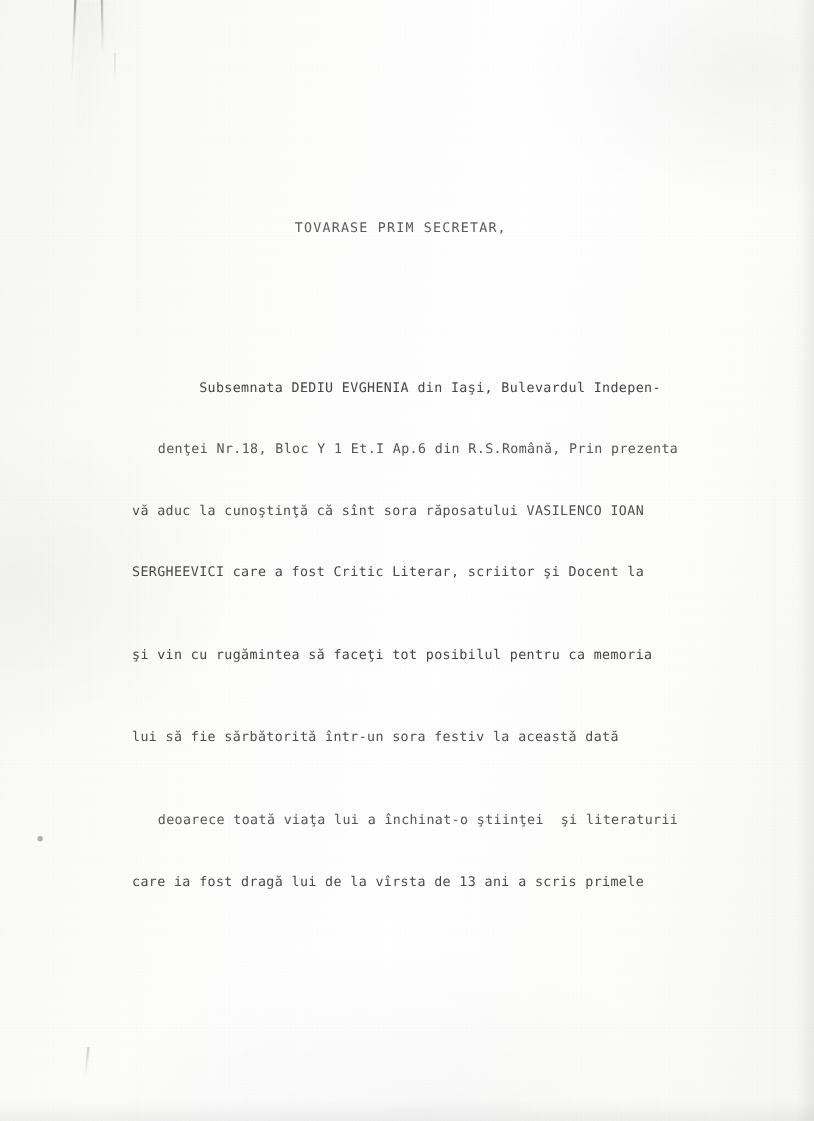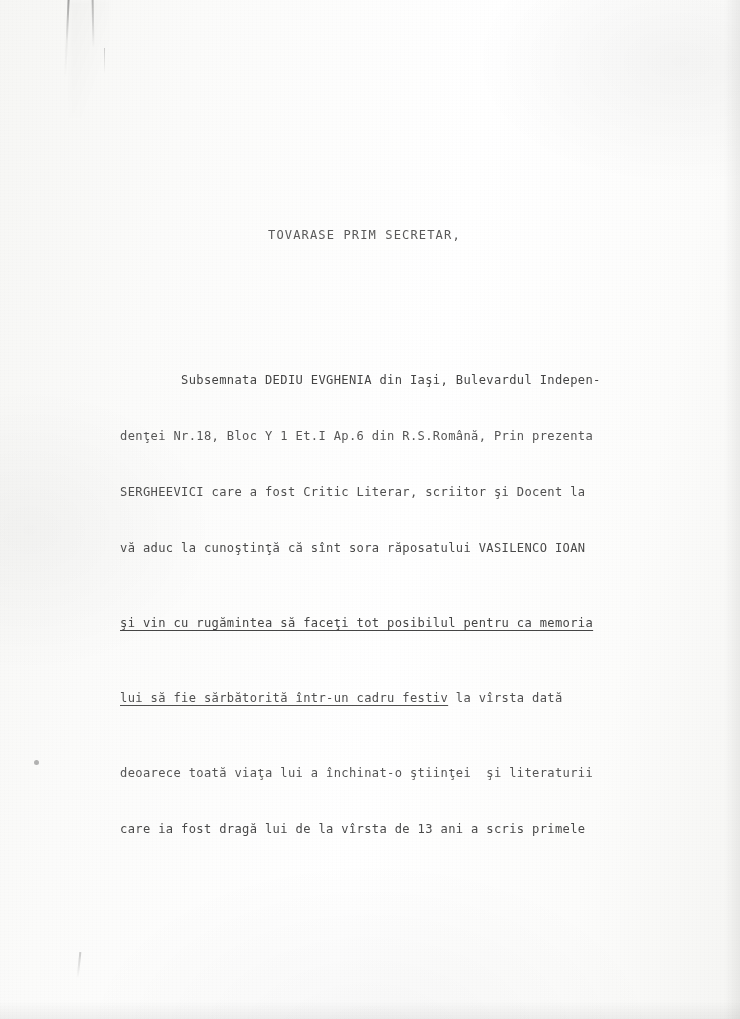--- a/index.html
+++ b/index.html
@@ -88,21 +88,20 @@
   
   #typescript {
     position: absolute;
     left: 0; top: 0;
     width: 636px;
     color: #4a4a4a;
     font-size: 12.1px;
     line-height: 18.7px;
     letter-spacing: 0.35px;
     white-space: pre-wrap;
-    margin-top: 28px;
     -webkit-font-smoothing: none;
   }
 
   .title-line {
     position: absolute;
     left: 268px;
     top: 198px;
     color: #5a5a5a;
     letter-spacing: 1.1px;
     font-size: 12.1px;
@@ -116,24 +115,23 @@
   }
 
   .tline {
     display: block;
     height: 18.7px;
     white-space: pre;
   }
   
   .tline:nth-child(3n)   { color: #4f4f4f; }
   .tline:nth-child(4n+1) { color: #454545; }
-  .tline:nth-child(5n+2) { color: #565656; }
+  .tline:nth-child(5n+2) { color: #565656; text-align: center; }
 
   .u {
-    text-decoration: underline;
     text-underline-offset: 2.5px;
     text-decoration-thickness: 1px;
   }
   .faint { color: #7b7b7b; }
 
   
   .grain {
     position: absolute;
     inset: 0;
     pointer-events: none;
@@ -156,26 +154,26 @@
   <div class="smudge-left2"></div>
 
   <div id="typescript">
 
     <div class="title-line">TOVARASE PRIM SECRETAR,</div>
 
     <div class="body-block">
 
       <span class="tline">        Subsemnata DEDIU EVGHENIA din Iaşi, Bulevardul Indepen-</span>
       <span class="tline">denţei Nr.18, Bloc Y 1 Et.I Ap.6 din R.S.Română, Prin prezenta</span>
+      <span class="tline">vă aduc la cunoştinţă că sînt sora răposatului VASILENCO IOAN</span>
       <span class="tline">SERGHEEVICI care a fost Critic Literar, scriitor şi Docent la</span>
-      <span class="tline">vă aduc la cunoştinţă că sînt sora răposatului VASILENCO IOAN</span>
 
       <span class="tline"><span class="u">şi vin cu rugămintea să faceţi tot posibilul pentru ca memoria</span></span>
 
-      <span class="tline"><span class="u">lui să fie sărbătorită într-un cadru festiv</span><span> la vîrsta dată</span></span>
+      <span class="tline"><span class="u">lui să fie sărbătorită într-un sora festiv</span><span> la această dată</span></span>
 
       <span class="tline faint">deoarece toată viaţa lui a închinat-o ştiinţei  şi literaturii</span>
       <span class="tline">care ia fost dragă lui de la vîrsta de 13 ani a scris primele</span>
       
       
       
       
       
       
 

